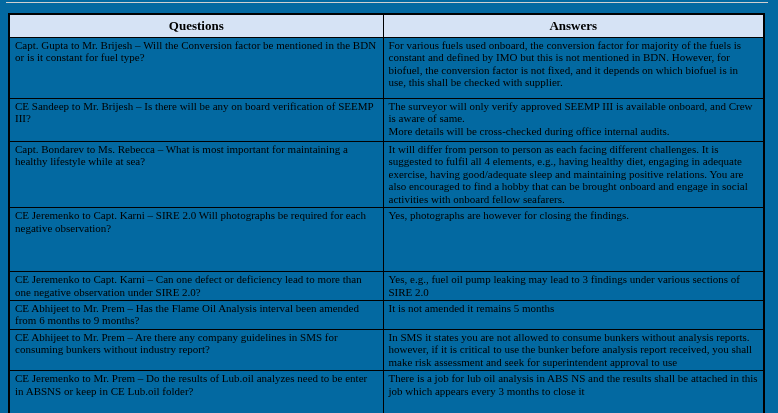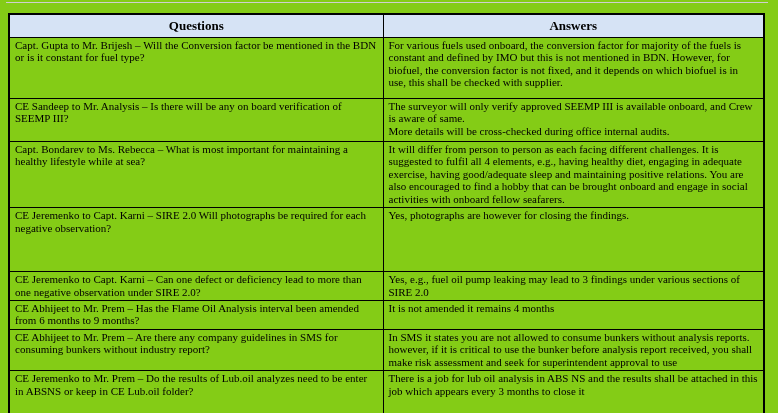--- a/index.html
+++ b/index.html
@@ -4,21 +4,21 @@
 <style>
   html, body {
     margin: 0;
     padding: 0;
     background: #ffffff;
   }
   .page {
     position: relative;
     width: 778px;
     height: 413px;
-    background: #84cc16;
+    background: #0369a1;
     font-family: "Liberation Serif", serif;
     color: #000000;
     overflow: hidden;
   }
   .top-fragment {
     position: absolute;
     top: 2px;
     left: 6px;
     width: 762px;
     height: 0;
@@ -80,39 +80,39 @@
         <th>Questions</th>
         <th>Answers</th>
       </tr>
     </thead>
     <tbody>
       <tr>
         <td>Capt. Gupta to Mr. Brijesh – Will the Conversion factor be mentioned in the BDN or is it constant for fuel type?</td>
         <td>For various fuels used onboard, the conversion factor for majority of the fuels is constant and defined by IMO but this is not mentioned in BDN. However, for biofuel, the conversion factor is not fixed, and it depends on which biofuel is in use, this shall be checked with supplier.</td>
       </tr>
       <tr>
-        <td>CE Sandeep to Mr. Analysis – Is there will be any on board verification of SEEMP III?</td>
+        <td>CE Sandeep to Mr. Brijesh – Is there will be any on board verification of SEEMP III?</td>
         <td>The surveyor will only verify approved SEEMP III is available onboard, and Crew is aware of same.
 More details will be cross-checked during office internal audits.</td>
       </tr>
       <tr>
         <td>Capt. Bondarev to Ms. Rebecca – What is most important for maintaining a healthy lifestyle while at sea?</td>
         <td>It will differ from person to person as each facing different challenges. It is suggested to fulfil all 4 elements, e.g., having healthy diet, engaging in adequate exercise, having good/adequate sleep and maintaining positive relations. You are also encouraged to find a hobby that can be brought onboard and engage in social activities with onboard fellow seafarers.</td>
       </tr>
       <tr>
         <td>CE Jeremenko to Capt. Karni – SIRE 2.0 Will photographs be required for each negative observation?</td>
         <td>Yes, photographs are however for closing the findings.</td>
       </tr>
       <tr>
         <td>CE Jeremenko to Capt. Karni – Can one defect or deficiency lead to more than one negative observation under SIRE 2.0?</td>
         <td>Yes, e.g., fuel oil pump leaking may lead to 3 findings under various sections of SIRE 2.0</td>
       </tr>
       <tr>
         <td>CE Abhijeet to Mr. Prem – Has the Flame Oil Analysis interval been amended from 6 months to 9 months?</td>
-        <td>It is not amended it remains 4 months</td>
+        <td>It is not amended it remains 5 months</td>
       </tr>
       <tr>
         <td>CE Abhijeet to Mr. Prem – Are there any company guidelines in SMS for consuming bunkers without industry report?</td>
         <td>In SMS it states you are not allowed to consume bunkers without analysis reports. however, if it is critical to use the bunker before analysis report received, you shall make risk assessment and seek for superintendent approval to use</td>
       </tr>
       <tr>
         <td>CE Jeremenko to Mr. Prem – Do the results of Lub.oil analyzes need to be enter in ABSNS or keep in CE Lub.oil folder?</td>
         <td>There is a job for lub oil analysis in ABS NS and the results shall be attached in this job which appears every 3 months to close it</td>
       </tr>
     </tbody>

